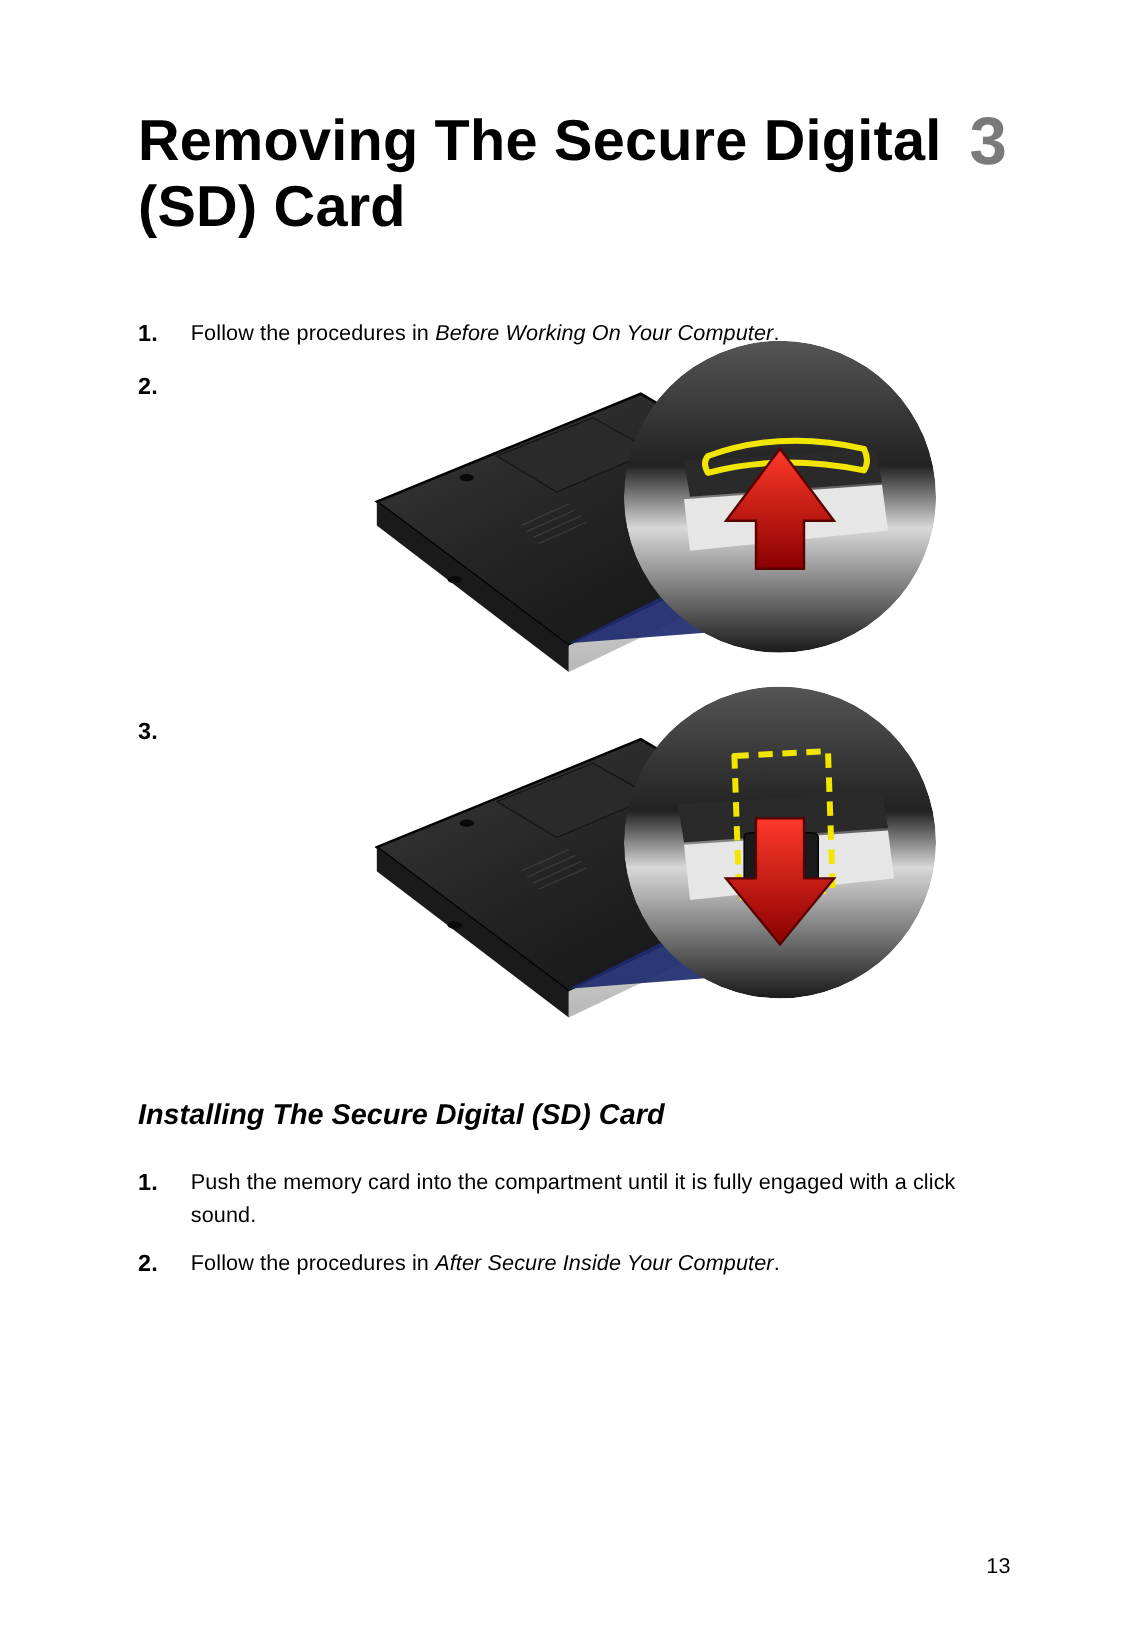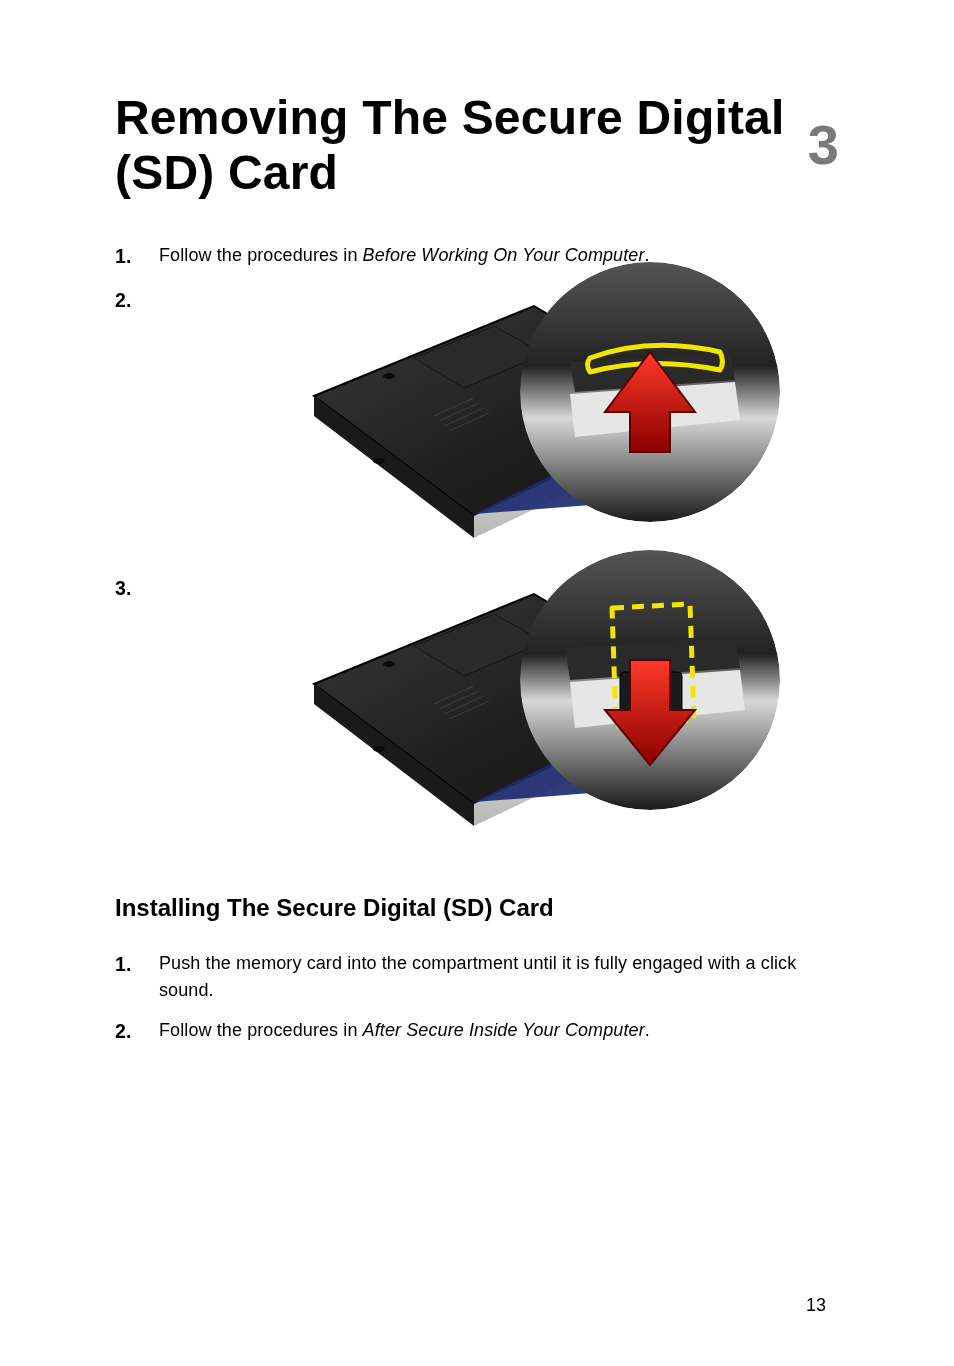--- a/index.html
+++ b/index.html
@@ -11,23 +11,23 @@
       width: 954px;
       height: 1366px;
       background: #ffffff;
       font-family: Arial, Helvetica, sans-serif;
       color: #000000;
       position: relative;
       padding: 90px 115px 40px 115px;
     }
     .title-row {
       display: flex;
-      align-items: center;
+      align-items: flex-start;
       justify-content: space-between;
-      margin-bottom: 42px;
+      margin-bottom: 64px;
     }
     .page-title {
       font-size: 48px;
       font-weight: 700;
       line-height: 1.15;
       letter-spacing: 0.2px;
       font-stretch: condensed;
       font-family: "Arial Narrow", Arial, sans-serif;
     }
     .chapter-number {
@@ -91,24 +91,25 @@
       height: 100px;
       pointer-events: none;
     }
     .section-heading {
       font-size: 24px;
       font-weight: 700;
       margin-top: 60px;
       margin-bottom: 28px;
       font-family: "Arial Narrow", Arial, sans-serif;
       font-stretch: condensed;
+      font-style: italic;
     }
     .page-number {
       position: absolute;
-      right: 128px;
+      right: 112px;
       bottom: 50px;
       font-size: 18px;
       text-align: right;
     }
   </style>
 </head>
 <body>
 
 <div class="title-row">
   <h1 class="page-title">Removing The Secure Digital (SD) Card</h1>

